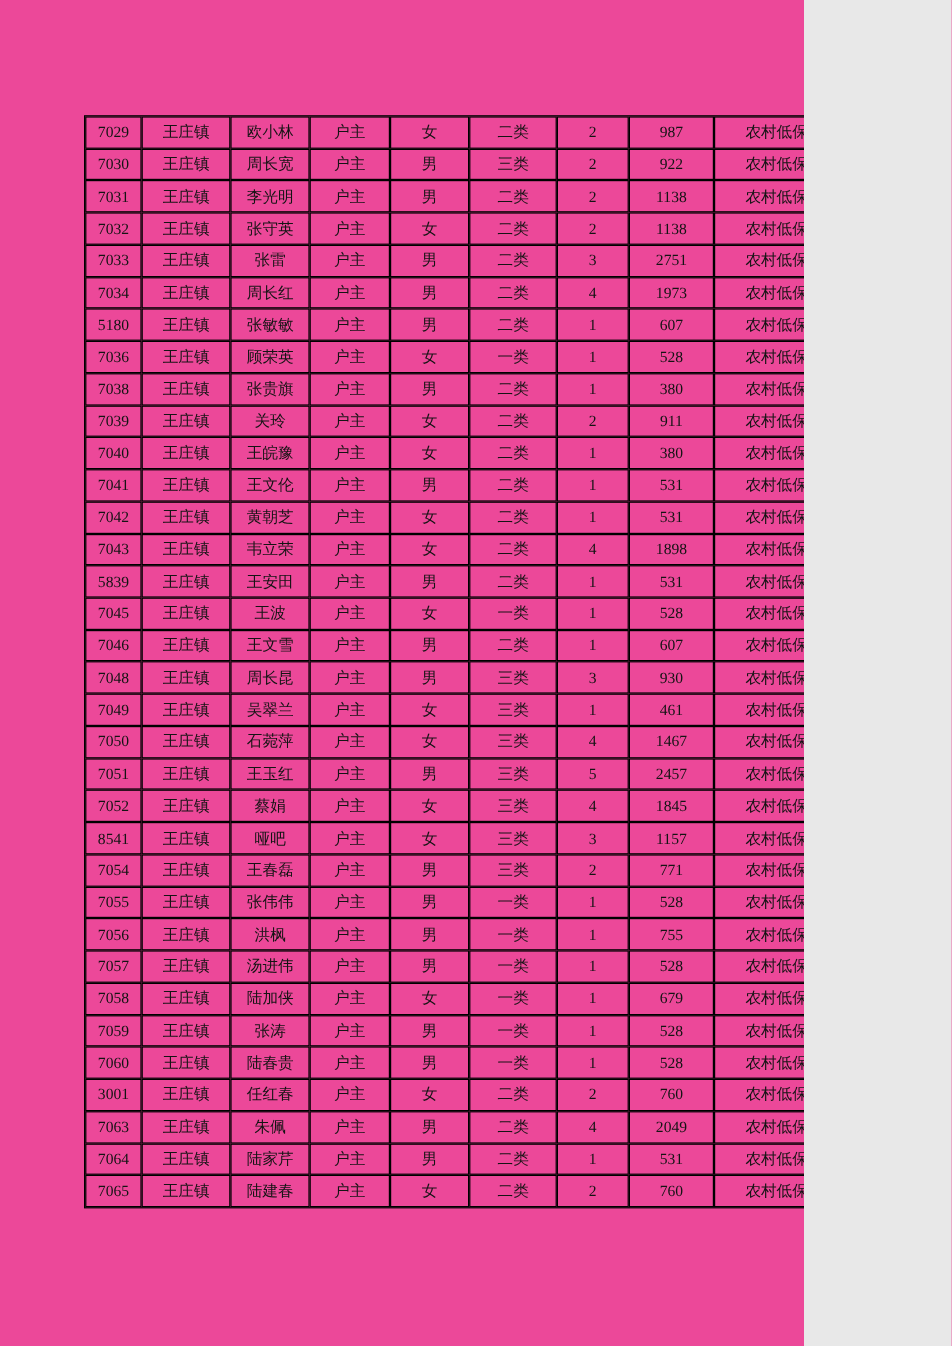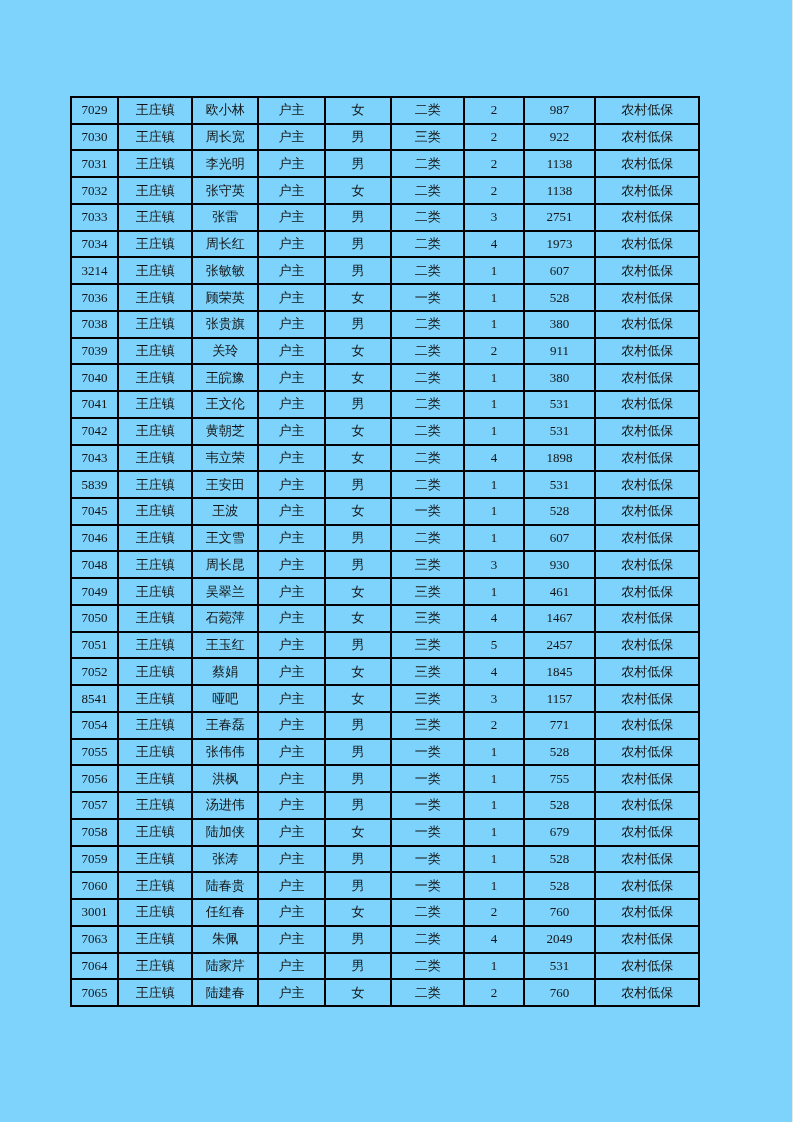--- a/index.html
+++ b/index.html
@@ -7,23 +7,23 @@
     padding: 0;
   }
   body {
     width: 793px;
     height: 1122px;
     background: #e8e8e8;
     font-family: "Liberation Serif", "DejaVu Serif", serif;
   }
   .sheet {
     position: relative;
-    width: 792px;
+    width: 670px;
     height: 1122px;
-    background: #7dd3fc;
+    background: #ec4899;
     overflow: hidden;
   }
   table.grid {
     position: absolute;
     left: 70px;
     top: 96px;
     width: 630px;
     height: 911px;
     border-collapse: separate;
     border-spacing: 0;
@@ -118,21 +118,21 @@
           <td>王庄镇</td>
           <td>周长红</td>
           <td>户主</td>
           <td>男</td>
           <td>二类</td>
           <td>4</td>
           <td>1973</td>
           <td>农村低保</td>
         </tr>
         <tr>
-          <td>3214</td>
+          <td>5180</td>
           <td>王庄镇</td>
           <td>张敏敏</td>
           <td>户主</td>
           <td>男</td>
           <td>二类</td>
           <td>1</td>
           <td>607</td>
           <td>农村低保</td>
         </tr>
         <tr>

